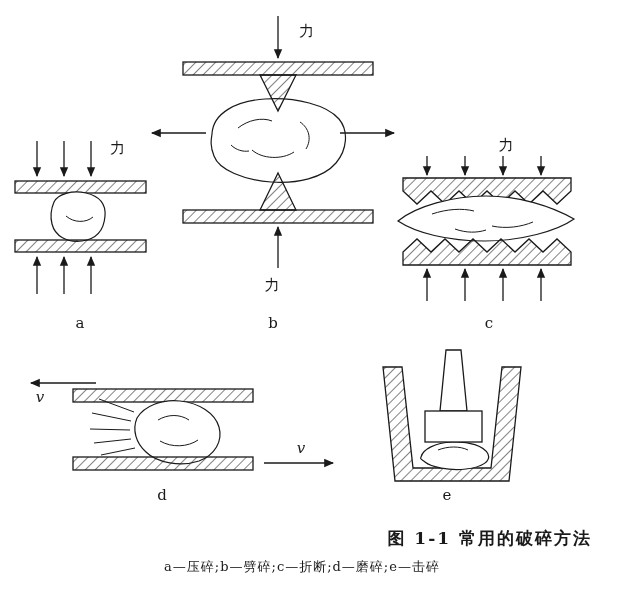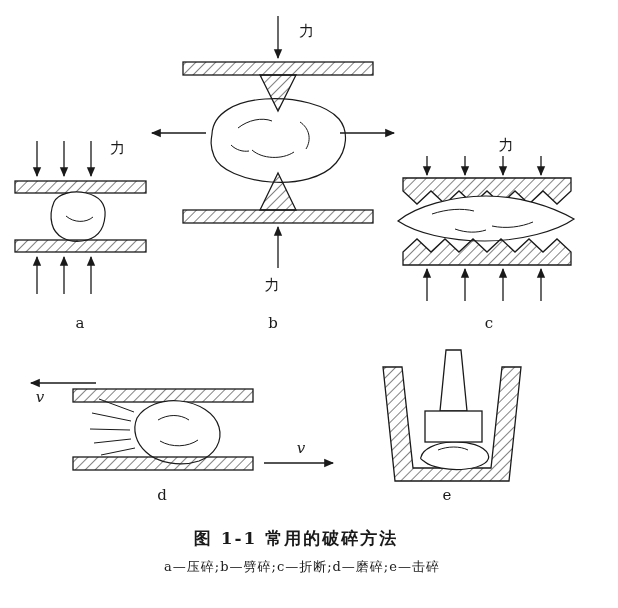--- a/index.html
+++ b/index.html
@@ -6,21 +6,21 @@
   html,body { background:#ffffff; }
   body { font-family:"DejaVu Serif", serif; color:#1a1a1a; }
   .page { position:relative; width:618px; height:608px; background:#ffffff; overflow:hidden; }
   .figure-svg { position:absolute; top:0; left:0; }
   svg text { fill:#1a1a1a; font-family:"DejaVu Serif", serif; }
   .cn { font-size:15px; }
   .sub { font-size:15px; }
   .vel { font-size:15px; font-style:italic; }
   .caption-title {
     position:absolute; top:527px; left:0; width:592px;
-    text-align:center; font-size:17px; font-weight:bold;
+    text-align:right; font-size:17px; font-weight:bold;
     letter-spacing:2px; color:#1a1a1a;
   }
   .caption-legend {
     position:absolute; top:558px; left:0; width:604px;
     text-align:center; font-size:13px; letter-spacing:1px; color:#1a1a1a;
   }
 </style>
 </head>
 <body>
 

